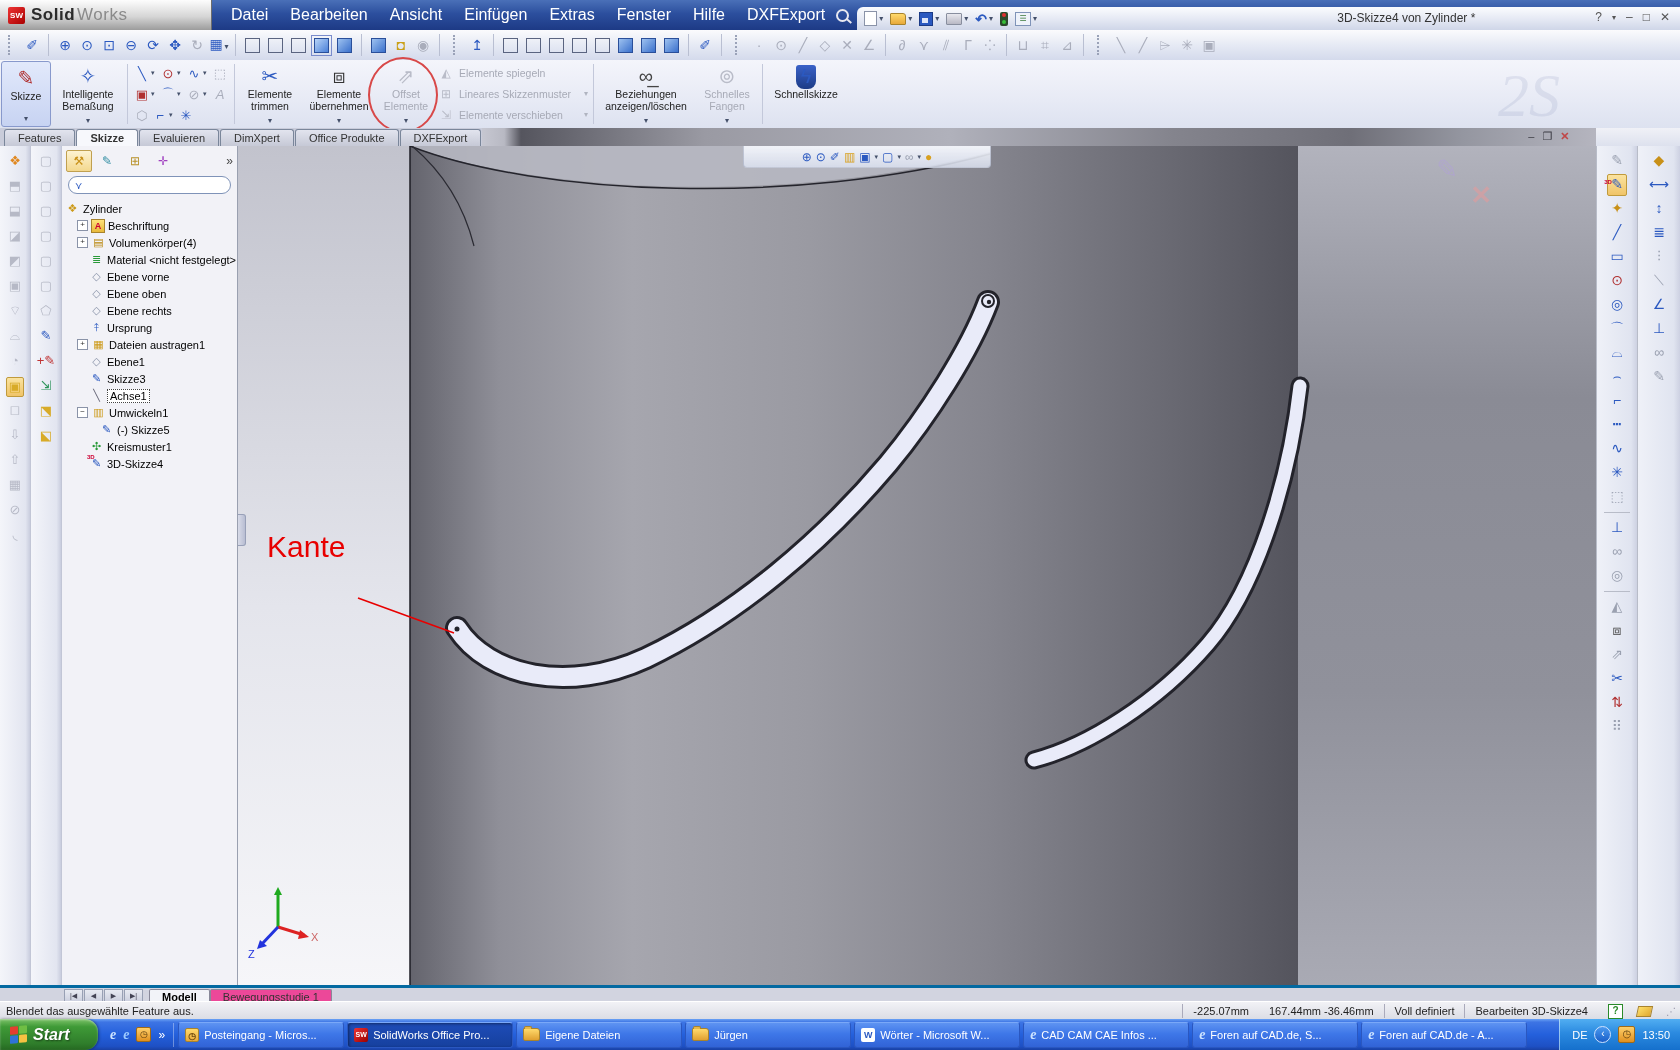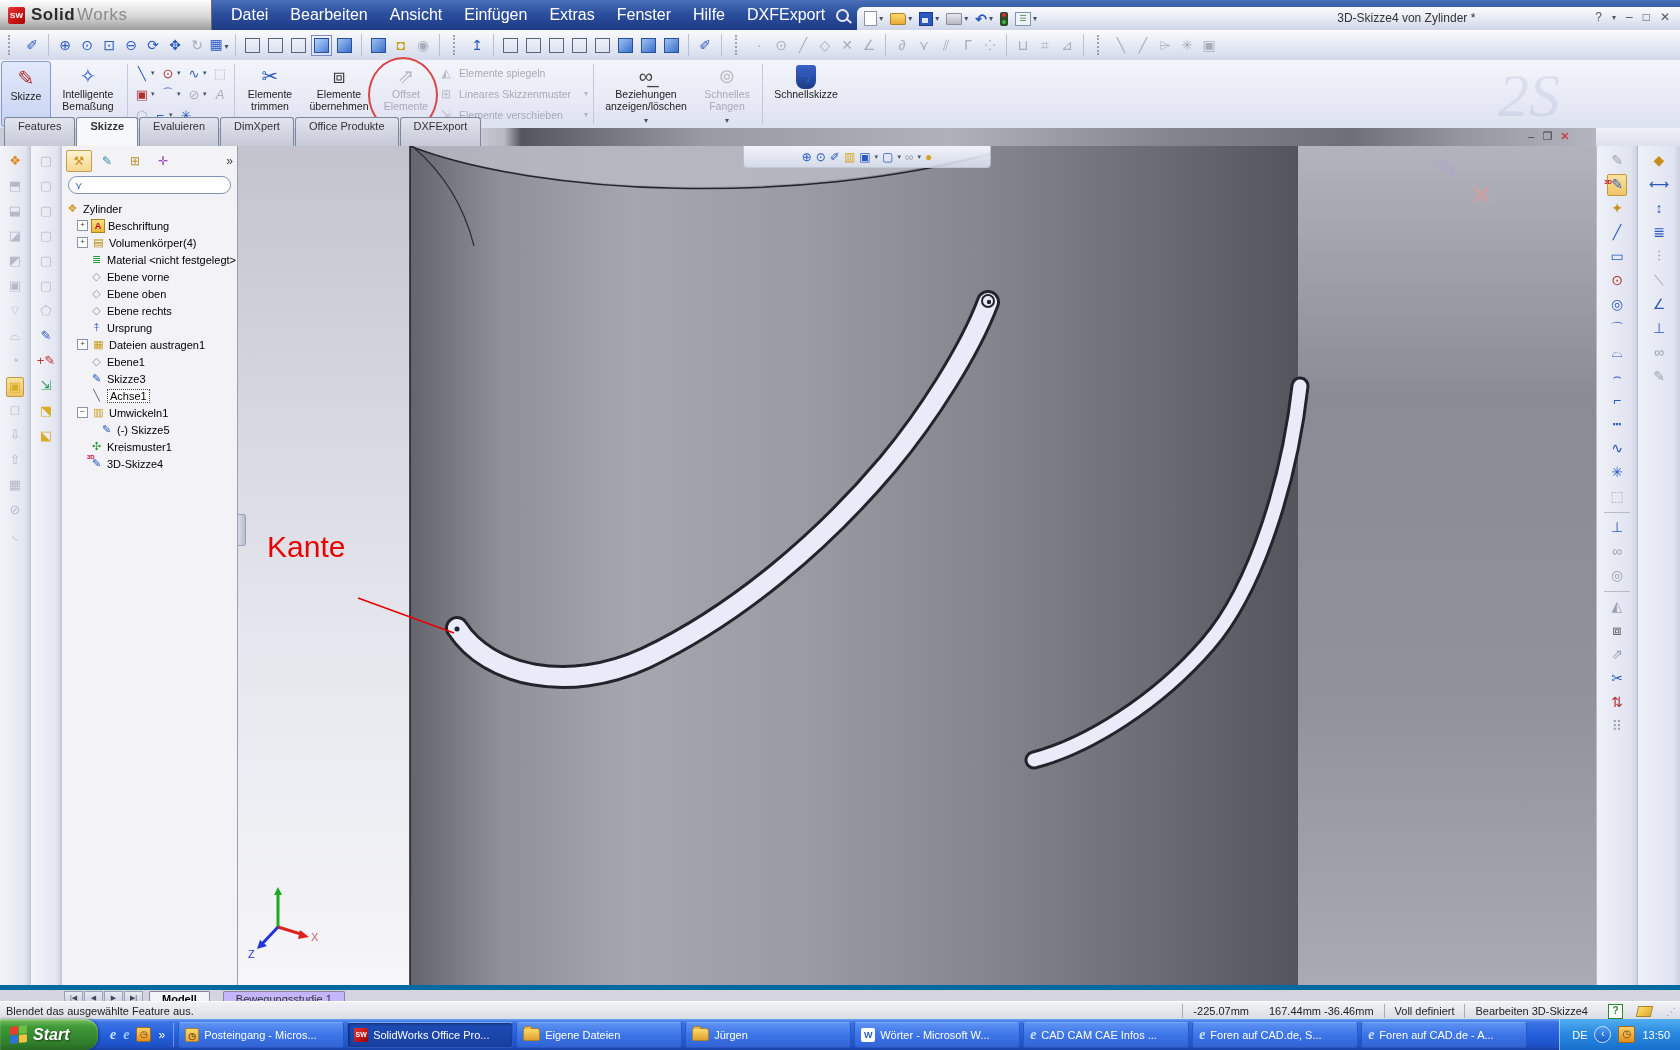--- a/index.html
+++ b/index.html
@@ -60,21 +60,21 @@
   #grystack{display:flex;flex-direction:column;justify-content:space-around;padding:3px 2px;width:150px;}
   .gsrow{display:flex;align-items:center;gap:5px;color:#a7aab6;font-size:10.5px;height:17px;}
   .gsrow .gic{font-size:12px;color:#b9bcc8;width:16px;text-align:center;}
   .gsrow .gdd{margin-left:auto;font-size:8px;color:#b0b4c0;}
   #redcircle{position:absolute;left:-8px;top:-3px;width:66px;height:72px;border:2px solid #d84848;border-radius:50%;pointer-events:none;}
   #watermark{position:absolute;right:120px;top:0px;font-size:62px;font-style:italic;color:rgba(140,152,190,0.18);font-family:"Liberation Serif",serif;}
   .shield{width:20px;height:20px;background:linear-gradient(180deg,#3a62c8,#1c3b86);border-radius:3px 3px 8px 8px;color:#ffd84a;font-size:13px;line-height:20px;}
 
   
   #tabrow{left:0;top:128px;width:1680px;height:18px;background:#c9ccda;display:flex;align-items:flex-end;position:absolute;}
-  .ftab{font-size:11px;color:#333;padding:2px 13px 14px;background:linear-gradient(180deg,#e2e4ee,#c6c9d6);border:1px solid #7a869a;border-bottom:none;border-radius:3px 3px 0 0;margin-right:1px;cursor:default;}
+  .ftab{font-size:11px;color:#333;padding:2px 13px 2px;background:linear-gradient(180deg,#e2e4ee,#c6c9d6);border:1px solid #7a869a;border-bottom:none;border-radius:3px 3px 0 0;margin-right:1px;cursor:default;}
   .ftab.active{background:#f7f8fc;font-weight:bold;}
   #tabfill{flex:1;height:18px;background:linear-gradient(90deg,#c6c7d1 0%,#b8b9c3 2%,#55555e 3.5%,#9a9aa3 20%,#b0b1bb 42%,#84848d 62%,#6f6f78 78%,#9496a0 88%,#b5b5bf 100%);position:relative;}
   #gwctl{position:absolute;left:1046px;top:2px;display:flex;gap:8px;font-size:11px;color:#3c3c44;}
   #gwctl .cl{color:#c04848;font-weight:bold;}
   #tabcap{width:84px;height:18px;background:linear-gradient(180deg,#f0f1f7,#dde1ee);}
 
   
   #main{left:0;top:146px;width:1680px;height:839px;display:flex;position:absolute;}
   .lcol{width:31px;background:linear-gradient(90deg,#f4f5fa 0%,#e2e5f0 85%,#c9cdde 100%);border-right:1px solid #c2c6d6;display:flex;flex-direction:column;align-items:center;padding-top:4px;box-sizing:border-box;}
   .lic{height:25px;font-size:13px;color:#b6b9c6;line-height:22px;cursor:default;}
@@ -121,26 +121,26 @@
   
   .rcolwrap{width:84px;display:flex;}
   .rcol{width:41px;background:linear-gradient(90deg,#eff1f8 0%,#e0e4f0 85%,#cdd1e2 100%);border-left:1px solid #b8bcc8;display:flex;flex-direction:column;align-items:center;padding-top:3px;box-sizing:border-box;}
   .ric2{height:24px;font-size:14px;color:#2b59c0;line-height:22px;cursor:default;position:relative;}
   .ric2.g{color:#9aa0b0;}
   .ric2.hl{background:linear-gradient(180deg,#fae3a0,#f0c468);border:1px solid #c09a3c;border-radius:2px;height:20px;line-height:18px;padding:0 3px;margin:1px 0;}
   .ric2 .sup3d{position:absolute;top:-2px;left:-4px;font-size:6px;color:#c03;font-weight:bold;}
   .rsep2{width:26px;height:1px;background:#b8bcc8;margin:3px 0;}
 
   
-  #btabs{left:0;top:985px;width:1680px;height:16px;background:#d2d4e0;border-top:5px solid #0369a1;display:flex;align-items:flex-end;position:absolute;}
+  #btabs{left:0;top:985px;width:1680px;height:16px;background:#d2d4e0;border-top:3px solid #0369a1;display:flex;align-items:flex-end;position:absolute;}
   #bnav{display:flex;gap:1px;margin:0 6px 0 64px;}
   .bnb{width:17px;height:13px;background:linear-gradient(180deg,#e8eaf2,#c8ccdc);border:1px solid #98a0b4;font-size:7px;line-height:12px;text-align:center;color:#445;}
   .btab{font-size:11px;padding:1px 12px;border:1px solid #889;border-bottom:none;cursor:default;}
   .btab.on{background:#f2f3f8;font-weight:bold;border-radius:2px 2px 0 0;}
-  .btab.off{background:#c4b5fd;color:#333;margin-left:13px;border-radius:2px 2px 0 0;}
+  .btab.off{background:#ec4899;color:#333;margin-left:0;border-radius:2px 2px 0 0;}
 
   
   #status{left:0;top:1001px;width:1680px;height:18px;background:linear-gradient(180deg,#f2f2f6,#dadce4);border-top:1px solid #fff;display:flex;align-items:center;font-size:11px;color:#222;position:absolute;}
   #stmsg{padding-left:6px;flex:1;}
   .stseg{border-left:1px solid #aab;padding:0 10px;height:14px;line-height:14px;white-space:nowrap;}
   .stseg.nob{border-left:none;}
   .qmark{width:13px;height:13px;border:1px solid #2a8a2a;background:#fff;color:#2a8a2a;font-weight:bold;font-size:10px;line-height:12px;text-align:center;margin:0 10px;}
   .tagic{width:13px;height:9px;background:linear-gradient(135deg,#ffe06a,#e0a830);border:1px solid #a8832d;transform:skew(-12deg);margin:0 14px 0 4px;}
   .sgrip{color:#99a;font-size:10px;margin-right:3px;letter-spacing:1px;}
 

